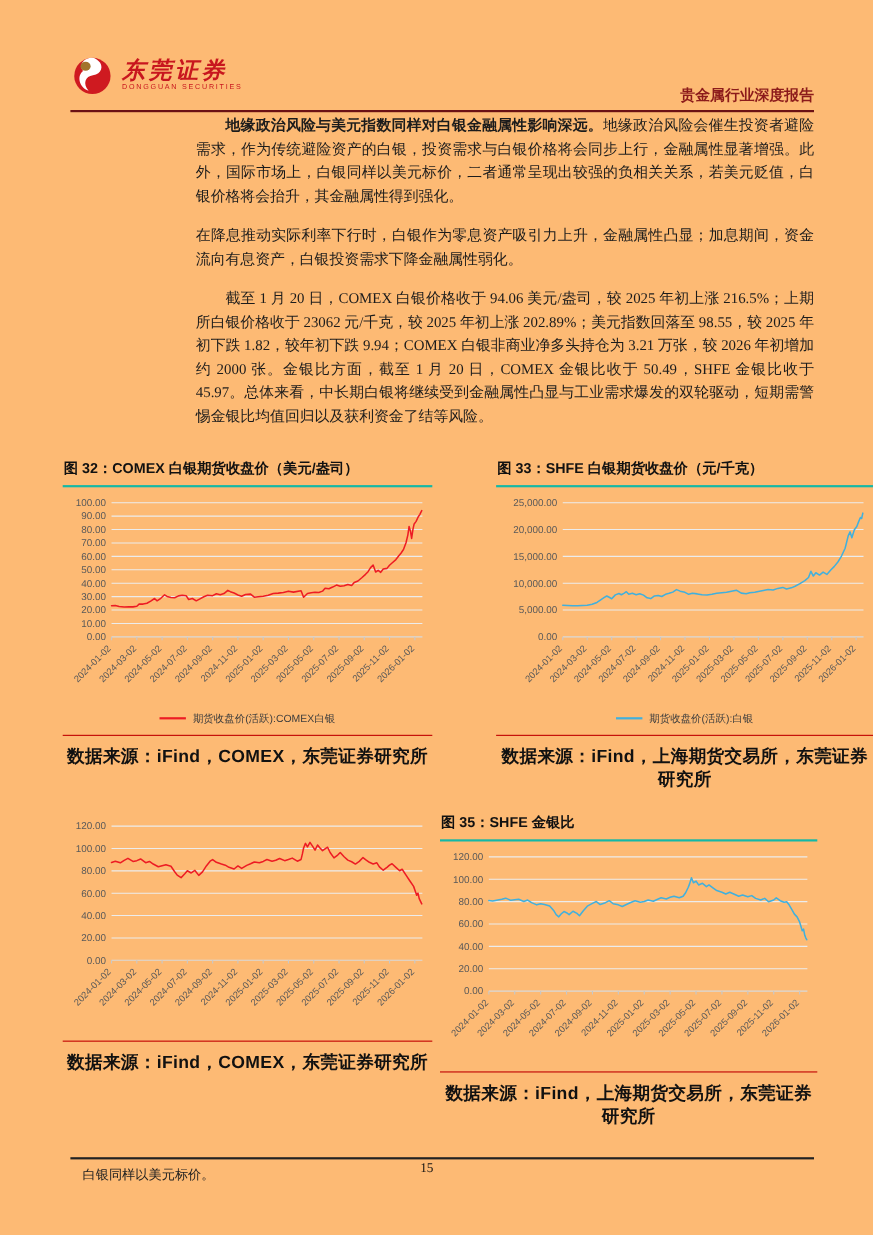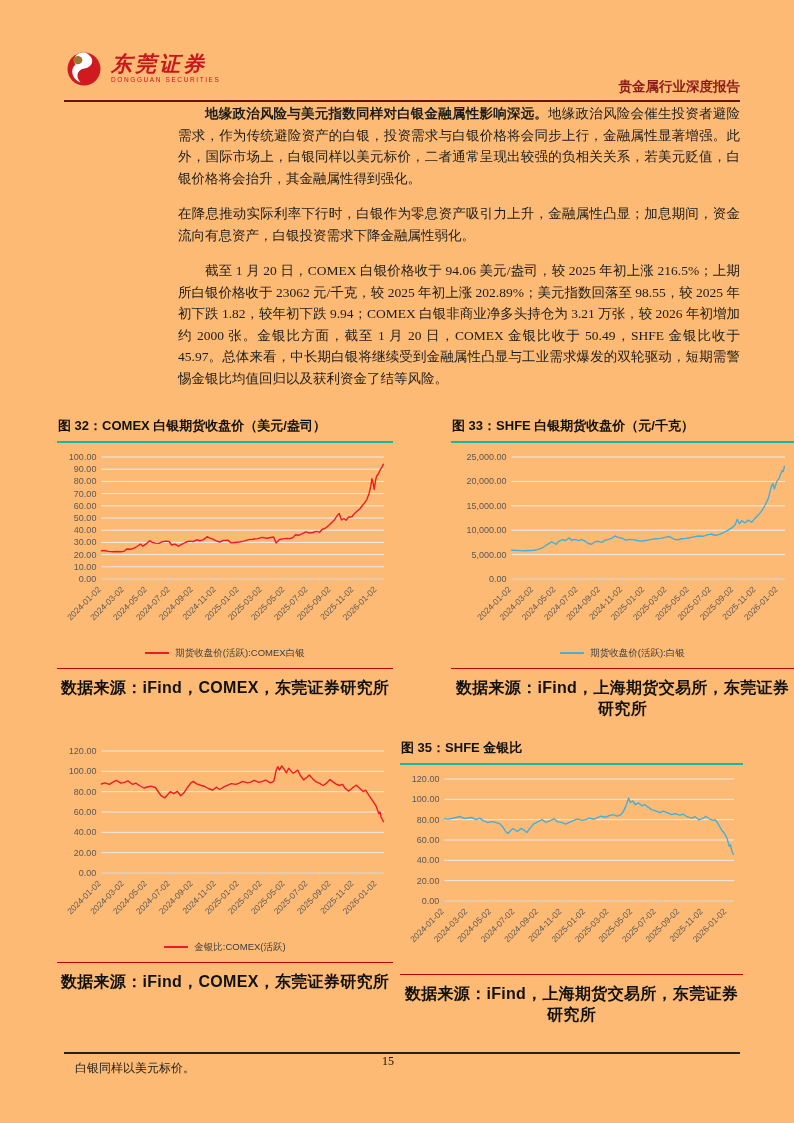--- a/index.html
+++ b/index.html
@@ -224,24 +224,20 @@
           <line x1="251.18048780487806" x2="251.18048780487806" y1="134" y2="137" stroke="#c8c8c8" stroke-width="1"></line>
           <text x="251.18048780487806" y="145" text-anchor="end" font-size="8.5" fill="#595959" transform="rotate(-45 251.18048780487806 145)">2025-07-02</text>
           <line x1="274.15609756097564" x2="274.15609756097564" y1="134" y2="137" stroke="#c8c8c8" stroke-width="1"></line>
           <text x="274.15609756097564" y="145" text-anchor="end" font-size="8.5" fill="#595959" transform="rotate(-45 274.15609756097564 145)">2025-09-02</text>
           <line x1="297.13170731707316" x2="297.13170731707316" y1="134" y2="137" stroke="#c8c8c8" stroke-width="1"></line>
           <text x="297.13170731707316" y="145" text-anchor="end" font-size="8.5" fill="#595959" transform="rotate(-45 297.13170731707316 145)">2025-11-02</text>
           <line x1="320.10731707317075" x2="320.10731707317075" y1="134" y2="137" stroke="#c8c8c8" stroke-width="1"></line>
           <text x="320.10731707317075" y="145" text-anchor="end" font-size="8.5" fill="#595959" transform="rotate(-45 320.10731707317075 145)">2026-01-02</text>
           <polyline points="44.4,45.0 47.8,43.9 52.4,45.4 55.9,43.1 59.3,41.3 63.9,44.1 67.4,43.4 70.8,41.9 75.4,45.3 78.9,44.1 82.3,46.5 86.9,49.0 90.4,48.0 93.8,47.2 98.4,48.5 101.8,53.5 104.1,56.6 107.6,58.9 111.0,55.3 113.3,52.6 116.8,54.6 120.2,52.3 123.7,56.8 127.1,53.6 130.6,48.2 134.0,43.9 136.3,42.4 139.7,44.9 144.3,46.5 147.8,47.5 151.2,49.5 155.8,51.0 159.3,48.2 162.7,50.5 167.3,47.7 170.8,46.2 174.2,44.6 178.8,45.4 182.3,44.1 185.7,42.4 190.3,43.9 193.7,43.1 197.2,41.4 201.8,43.4 205.2,42.4 208.7,41.1 213.3,43.9 216.7,42.3 217.9,37.3 219.0,31.9 220.7,27.7 222.5,30.9 224.8,26.8 227.1,30.2 229.4,33.8 231.7,29.2 233.9,31.9 236.2,34.3 238.5,32.7 240.8,31.2 243.1,36.0 246.6,40.9 250.0,38.3 252.3,36.0 255.8,39.9 259.2,42.9 262.7,44.4 266.1,46.5 269.6,44.1 273.0,40.6 275.3,42.4 278.8,44.9 282.2,46.5 285.6,45.4 287.9,49.0 291.4,52.1 294.8,49.5 297.1,47.5 299.4,46.2 302.9,49.5 306.3,52.6 308.6,51.2 312.1,56.6 315.5,61.7 319.0,66.8 320.7,71.6 321.8,74.9 323.0,72.9 324.1,78.0 325.3,80.5 326.4,82.7" fill="none" stroke="#ed1c24" stroke-width="1.4" stroke-linejoin="round" stroke-linecap="round"></polyline>
         </svg></div>
-    <div class="fig-legend">
-      <span class="legend-line" style="background: rgb(237, 28, 36);"></span>
-      <span class="legend-label">金银比:COMEX(活跃)</span>
-    </div>
     <div class="fig-rule"></div>
     <div class="fig-source">数据来源：iFind，COMEX，东莞证券研究所</div>
   </section>
 
   <section class="figure fig-35">
     <div class="fig-title">图 35：SHFE 金银比</div>
     <div class="fig-chart"><svg viewBox="0 0 343 200" width="343" height="200" style="font-family: &quot;Liberation Sans&quot;, sans-serif;">
           <line x1="44.400000000000006" x2="334" y1="134" y2="134" stroke="#d9d9d9" stroke-width="1"></line>
           <text x="39.400000000000006" y="137" text-anchor="end" font-size="9" fill="#595959">0.00</text>
           <line x1="44.400000000000006" x2="334" y1="113.66666666666667" y2="113.66666666666667" stroke="#ececec" stroke-width="1"></line>

